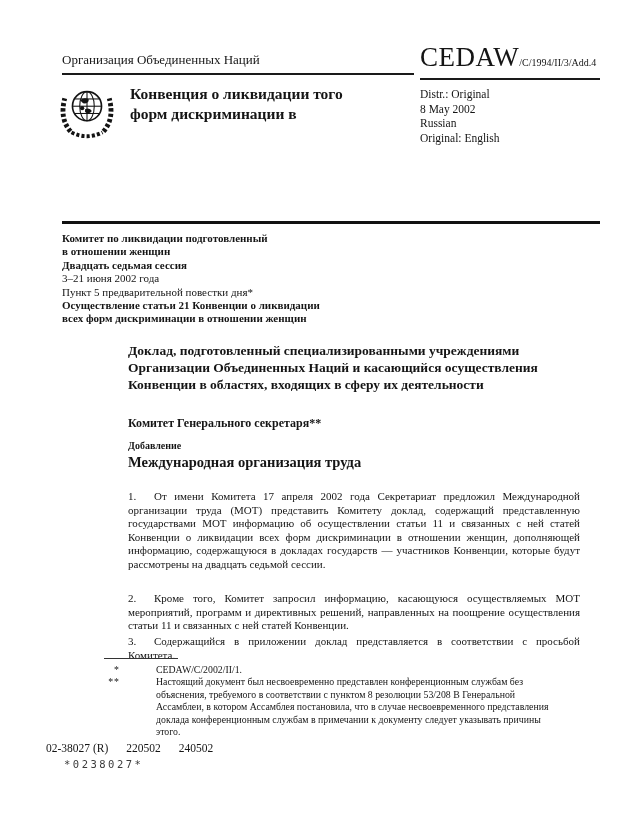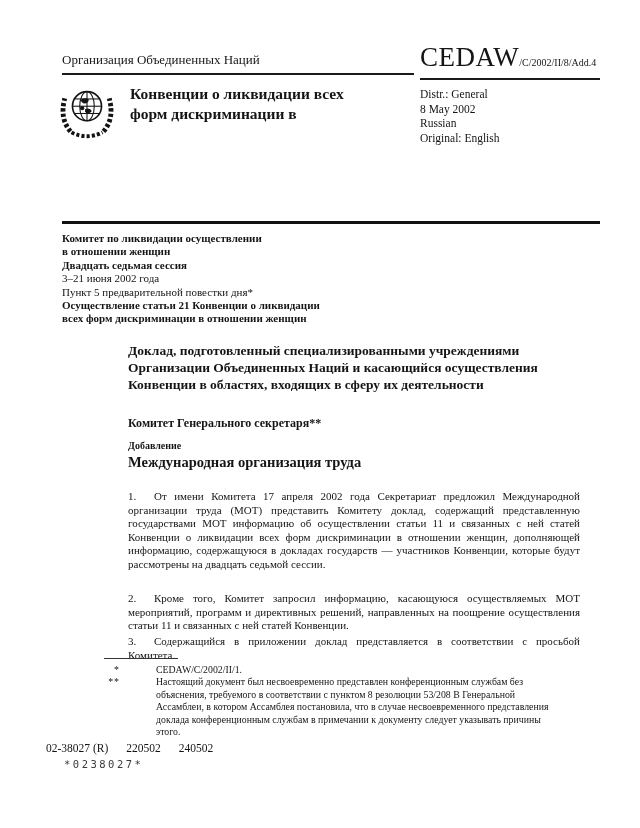--- a/index.html
+++ b/index.html
@@ -41,21 +41,21 @@
   .docid span{margin-right:18px;}
   .barcode{position:absolute;left:64px;top:758px;font-family:"DejaVu Sans Mono",monospace;
     font-size:10.5px;letter-spacing:2.5px;color:#3a3a3a;}
 </style>
 </head>
 <body>
 
 <div class="page">
 
   <div class="org-name">Организация Объединенных Наций</div>
-  <div class="symbol"><span class="main">CEDAW</span><span class="suffix">/C/2002/II/8/Add.4</span></div>
+  <div class="symbol"><span class="main">CEDAW</span><span class="suffix">/C/1994/II/3/Add.4</span></div>
   <div class="rule-left"></div>
   <div class="rule-right"></div>
 
   <div class="emblem">
     <svg viewBox="0 0 64 64" width="62" height="62" aria-hidden="true">
       <g stroke="#141414" fill="none" stroke-width="1.1">
         <circle cx="32" cy="25" r="15" stroke-width="1.7"></circle>
         <line x1="17" y1="25" x2="47" y2="25"></line>
         <line x1="19.5" y1="17.5" x2="44.5" y2="17.5"></line>
         <line x1="19.5" y1="32.5" x2="44.5" y2="32.5"></line>
@@ -65,35 +65,35 @@
         <path d="M30,28 q5,-2 7,2 q-3,4 -7,1 z" fill="#141414" stroke="none"></path>
         <circle cx="27" cy="27" r="2.2" fill="#141414" stroke="none"></circle>
       </g>
       <path d="M15,51 Q3.5,38 9,17" stroke="#141414" stroke-width="5" fill="none" stroke-dasharray="3.4 2.2"></path>
       <path d="M49,51 Q60.5,38 55,17" stroke="#141414" stroke-width="5" fill="none" stroke-dasharray="3.4 2.2"></path>
       <path d="M16,52 Q32,60 48,52" stroke="#141414" stroke-width="4" fill="none" stroke-dasharray="3.2 2.2"></path>
     </svg>
   </div>
 
   <div class="mast-title">
-    <div>Конвенции о ликвидации всех</div>
+    <div>Конвенция о ликвидации того</div>
     <div>форм дискриминации в</div>
   </div>
 
   <div class="distr">
-    <div>Distr.: General</div>
+    <div>Distr.: Original</div>
     <div>8 May 2002</div>
     <div>Russian</div>
     <div>Original: English</div>
   </div>
 
   <div class="thick-rule"></div>
 
   <div class="committee">
-    <div class="b">Комитет по ликвидации осуществлении</div>
+    <div class="b">Комитет по ликвидации подготовленный</div>
     <div class="b">в отношении женщин</div>
     <div class="b">Двадцать седьмая сессия</div>
     <div>3–21 июня 2002 года</div>
     <div>Пункт 5 предварительной повестки дня*</div>
     <div class="b">Осуществление статьи 21 Конвенции о ликвидации</div>
     <div class="b">всех форм дискриминации в отношении женщин</div>
   </div>
 
   <div class="main-title">Доклад, подготовленный специализированными учреждениями Организации Объединенных Наций и касающийся осуществления Конвенции в областях, входящих в сферу их деятельности</div>
   <div class="sg-note">Комитет Генерального секретаря**</div>

